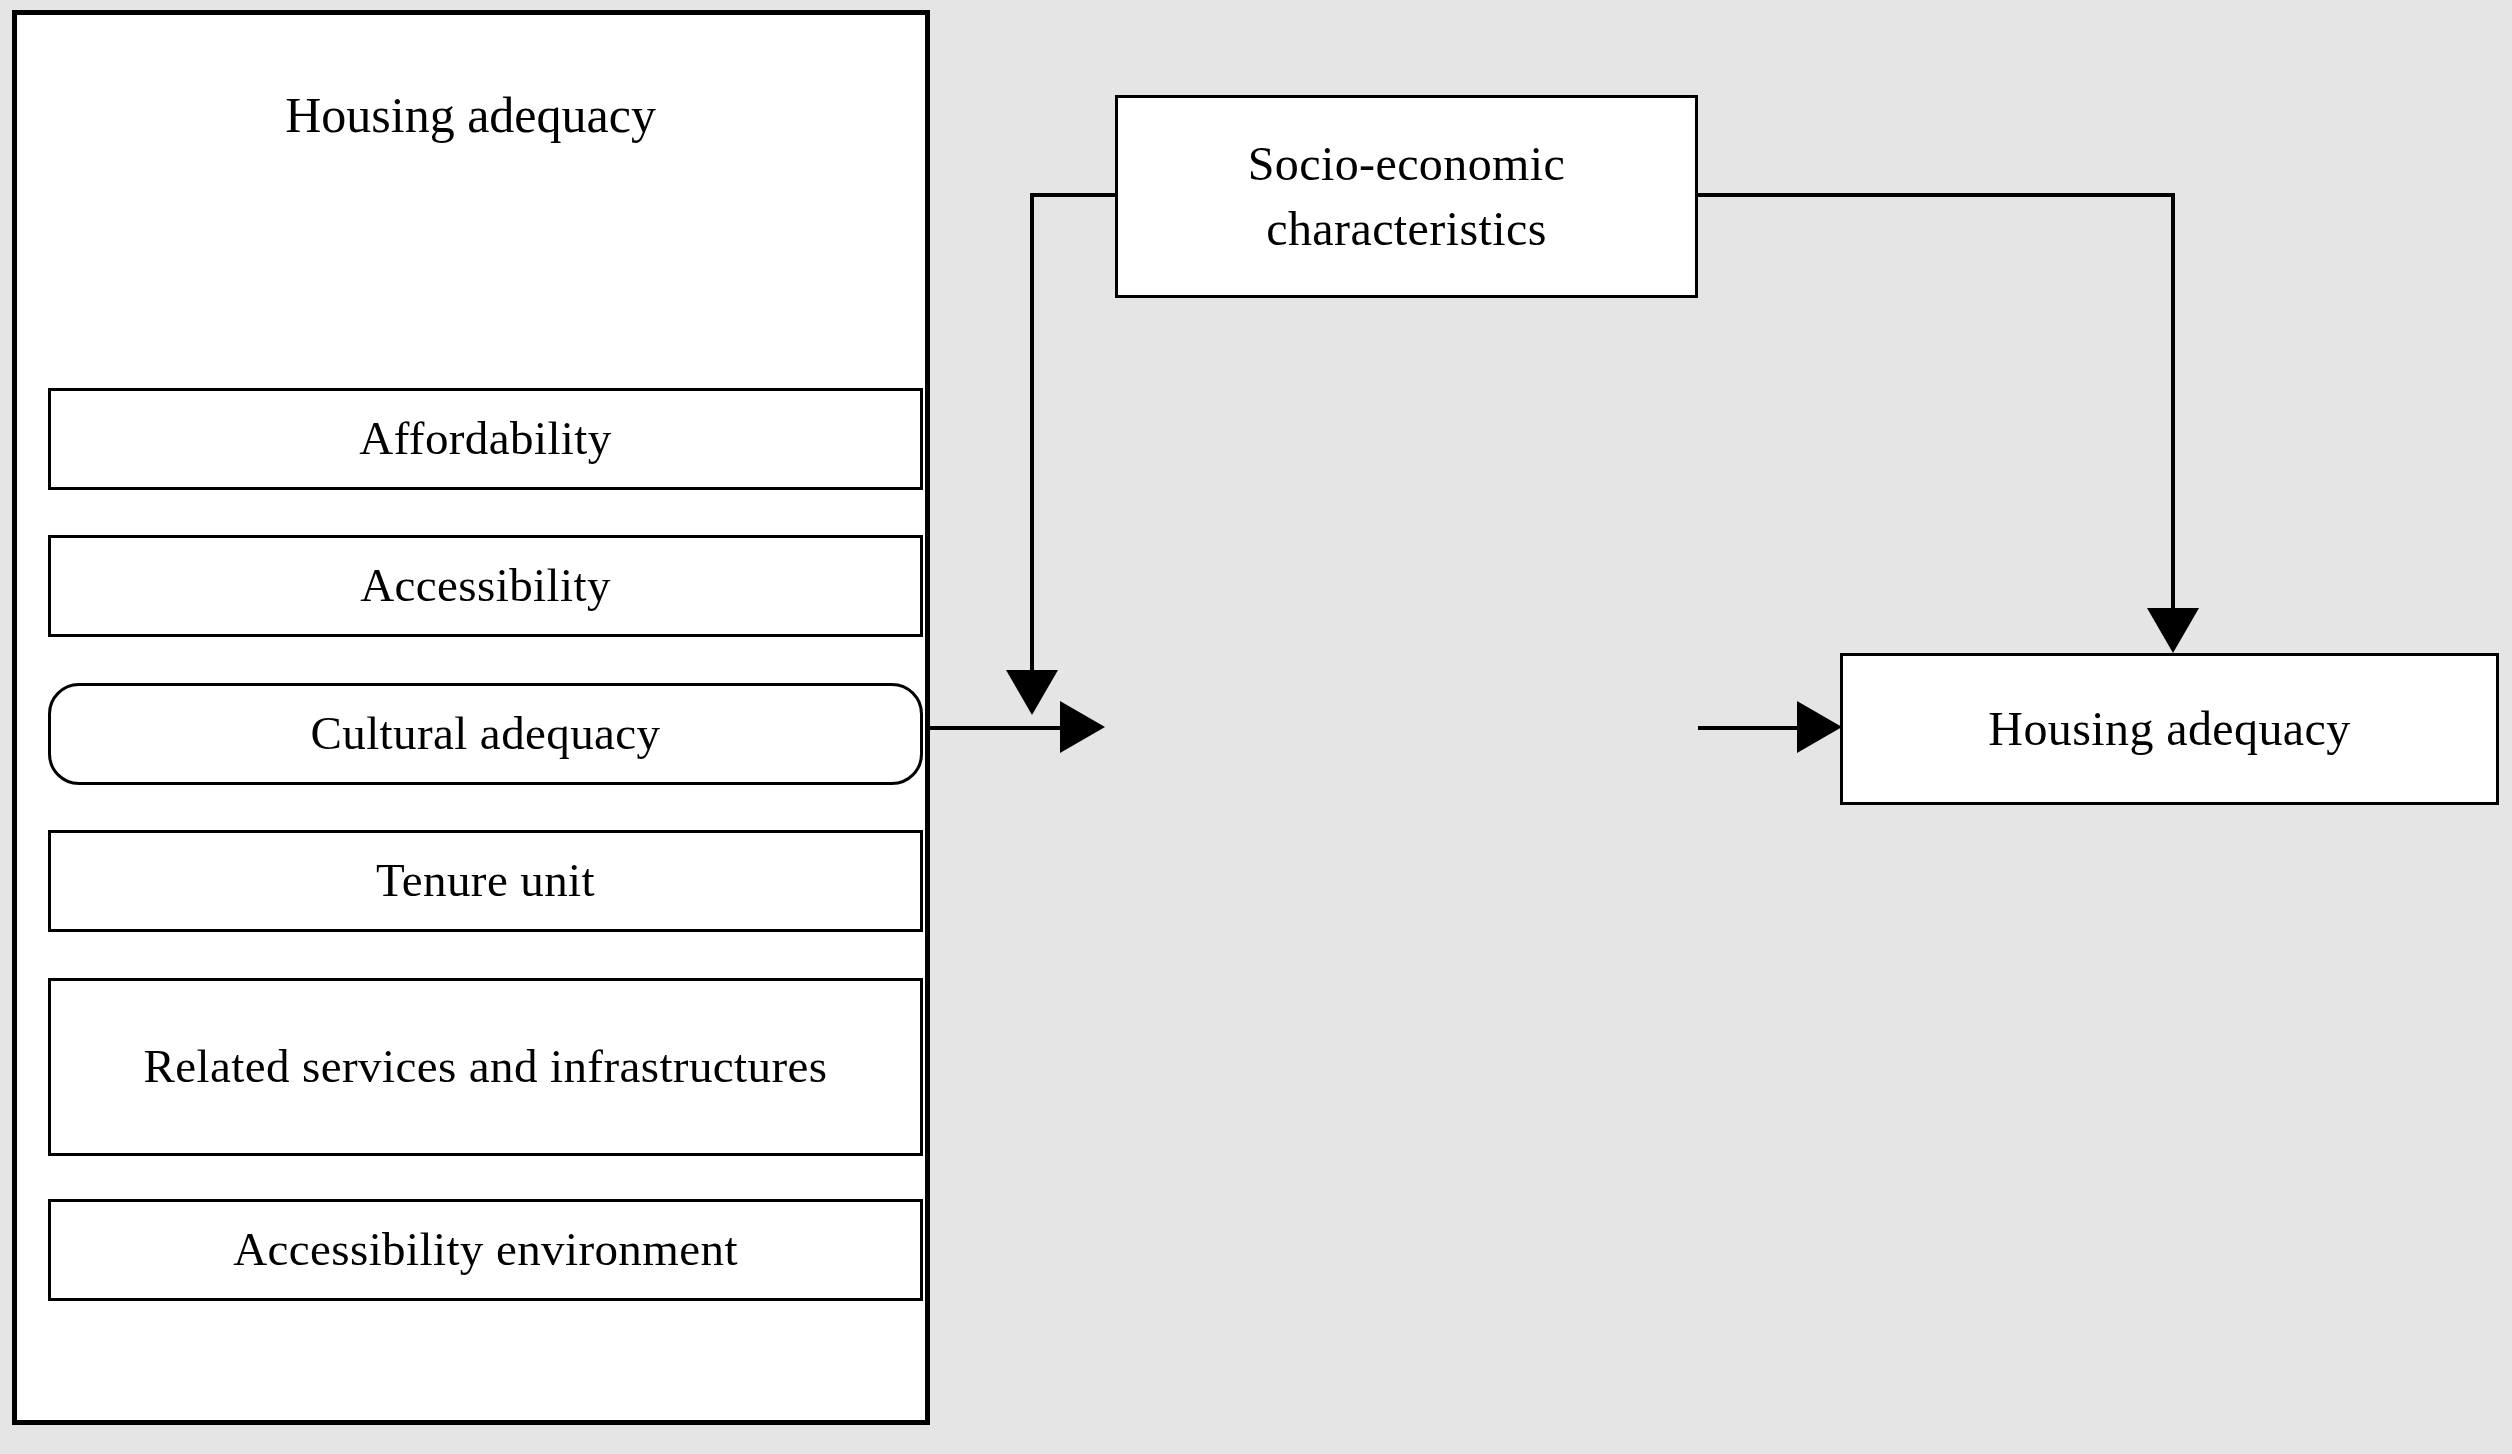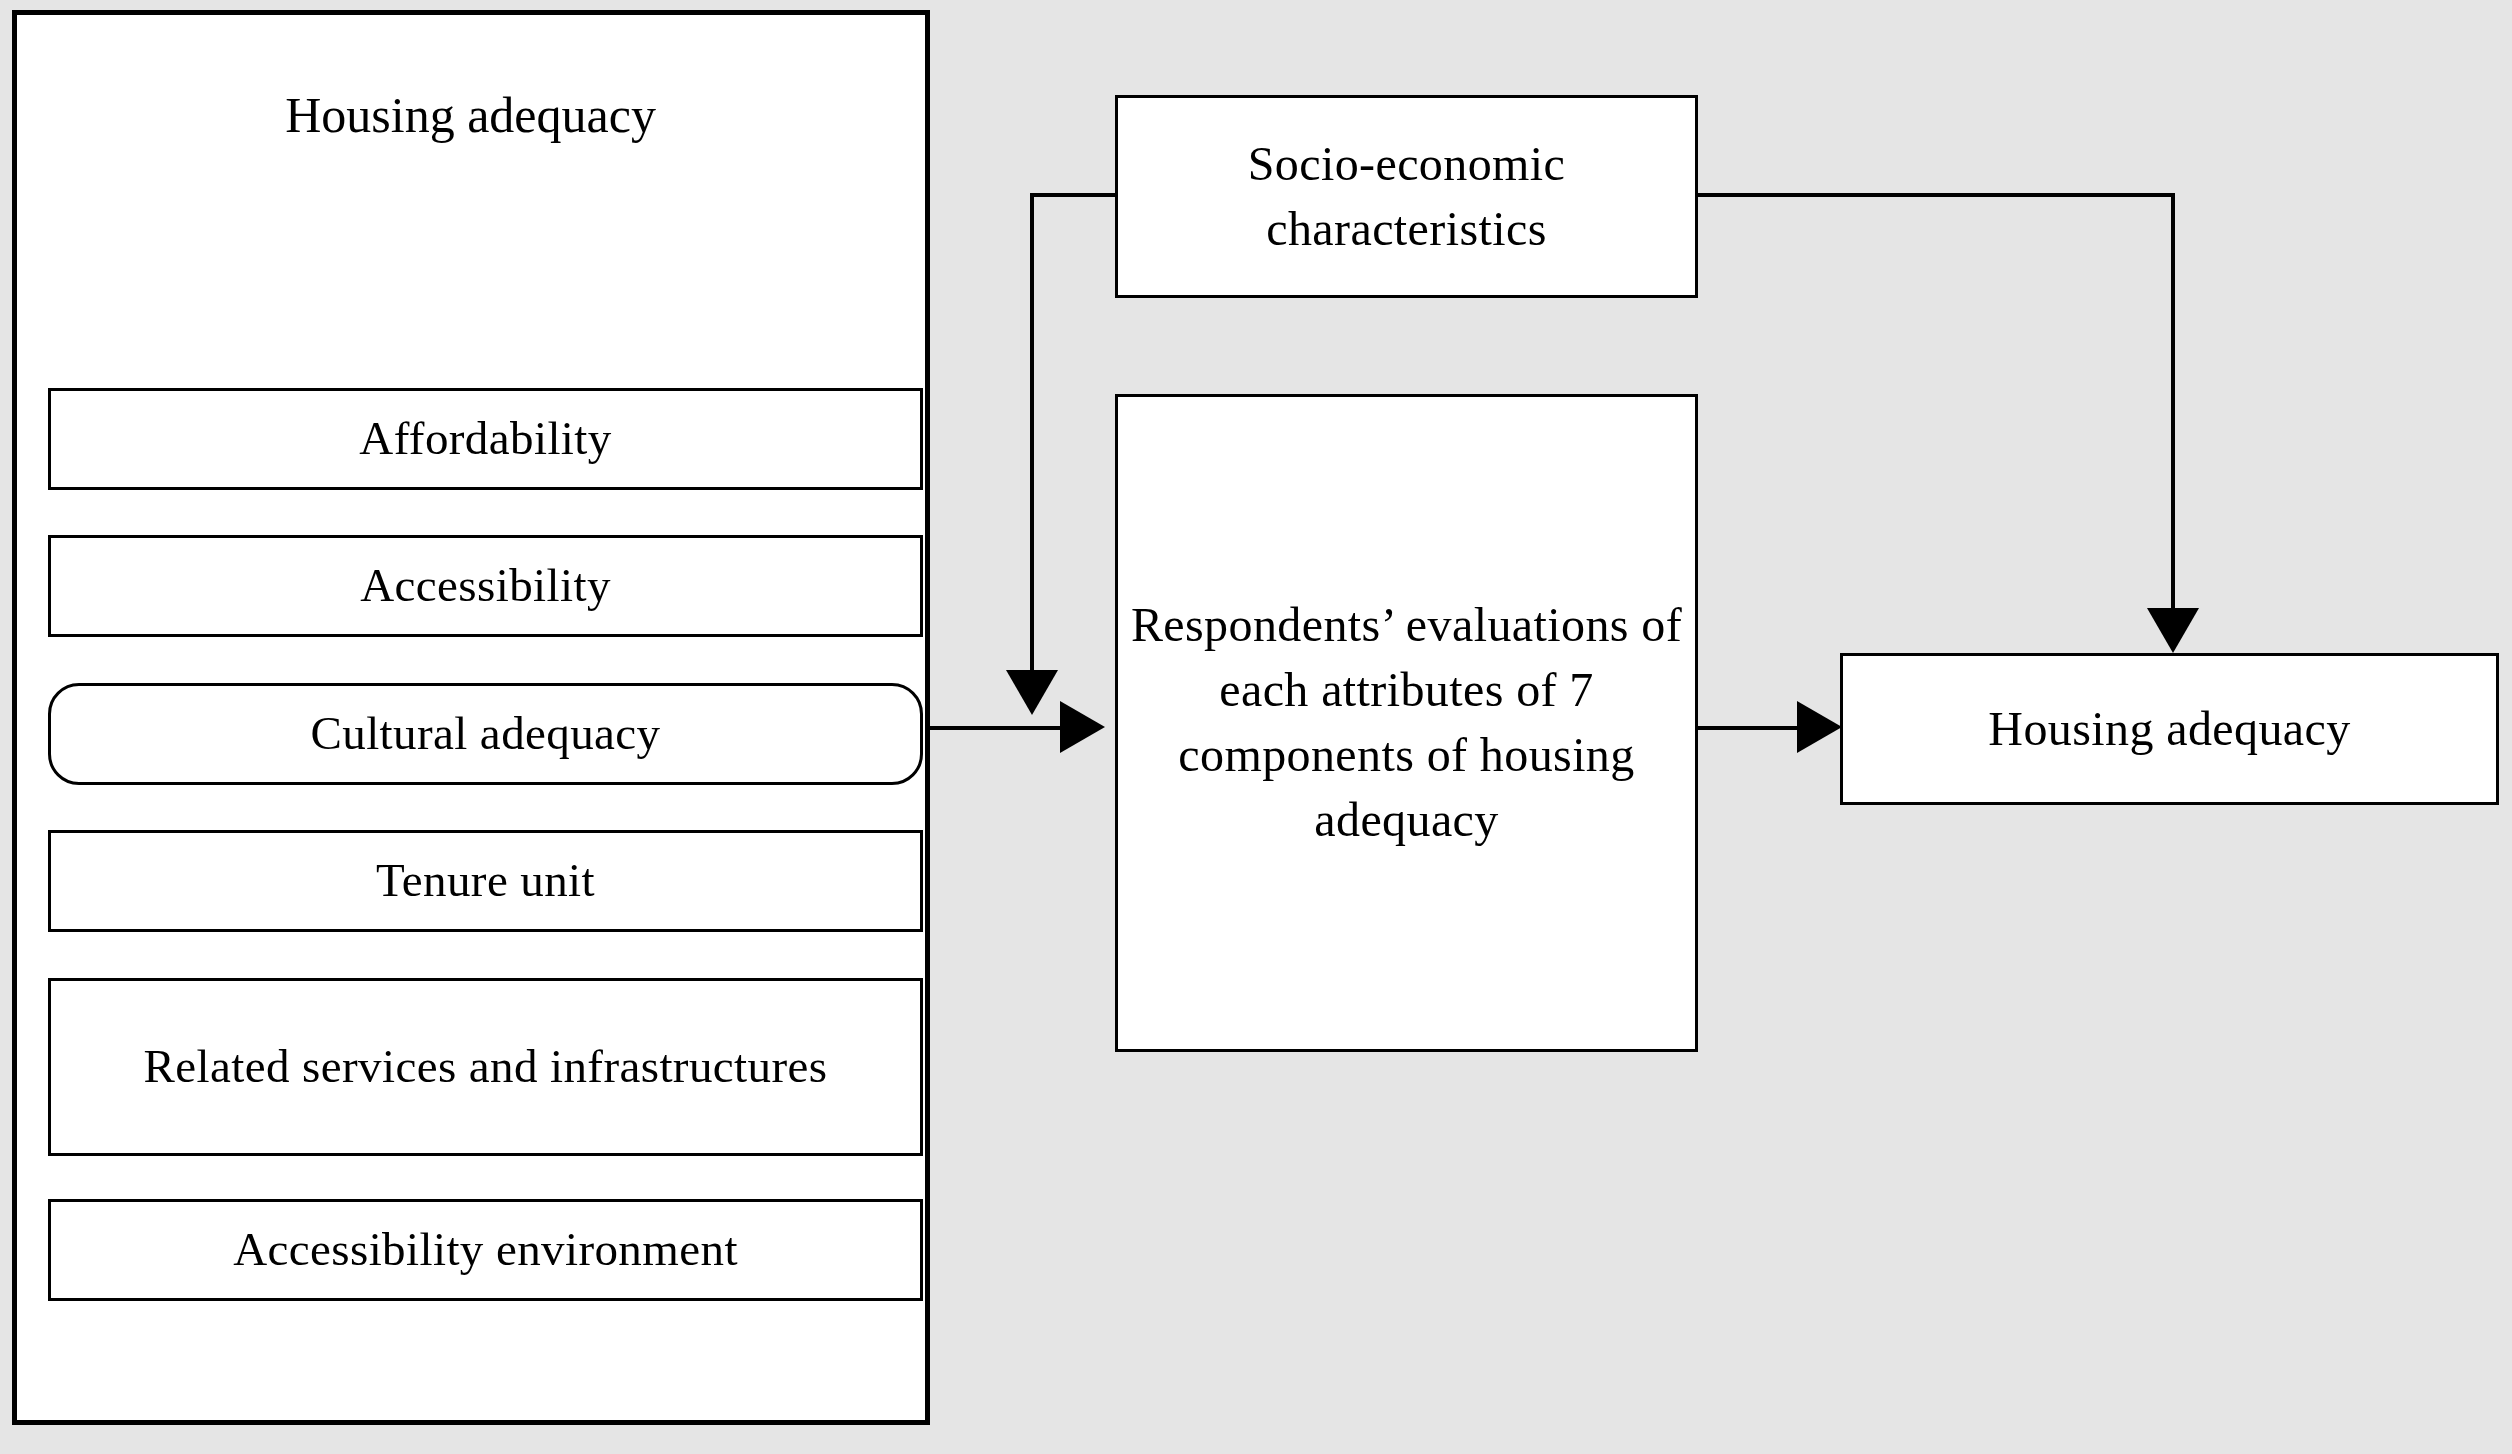--- a/index.html
+++ b/index.html
@@ -144,23 +144,20 @@
   </div>
 
   <div class="box component-box" style="top:1199px; height:102px;">
     <span class="box-label">Accessibility environment</span>
   </div>
 
   <div class="box" id="socio-box">
     <span class="box-label">Socio-economic characteristics</span>
   </div>
 
-  <div class="box" id="respondents-box">
-    <span class="box-label">Respondents’ evaluations of each attributes of 7 components of housing adequacy</span>
-  </div>
 
   <div class="box" id="outcome-box">
     <span class="box-label">Housing adequacy</span>
   </div>
 
   <div class="line-h" style="left:928px; top:726px; width:132px;"></div>
   <div class="arrow-right" style="left:1060px; top:701px;"></div>
 
   <div class="line-h" style="left:1030px; top:193px; width:87px;"></div>
   <div class="line-v" style="left:1030px; top:193px; height:479px;"></div>

